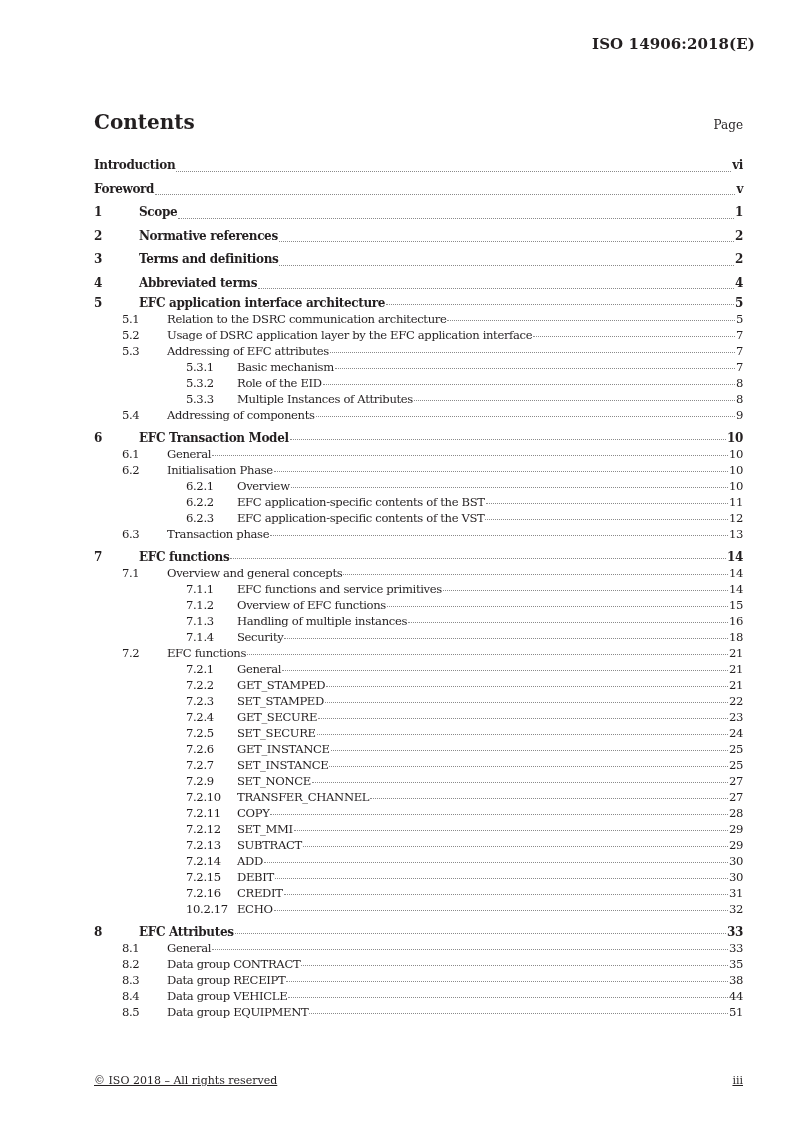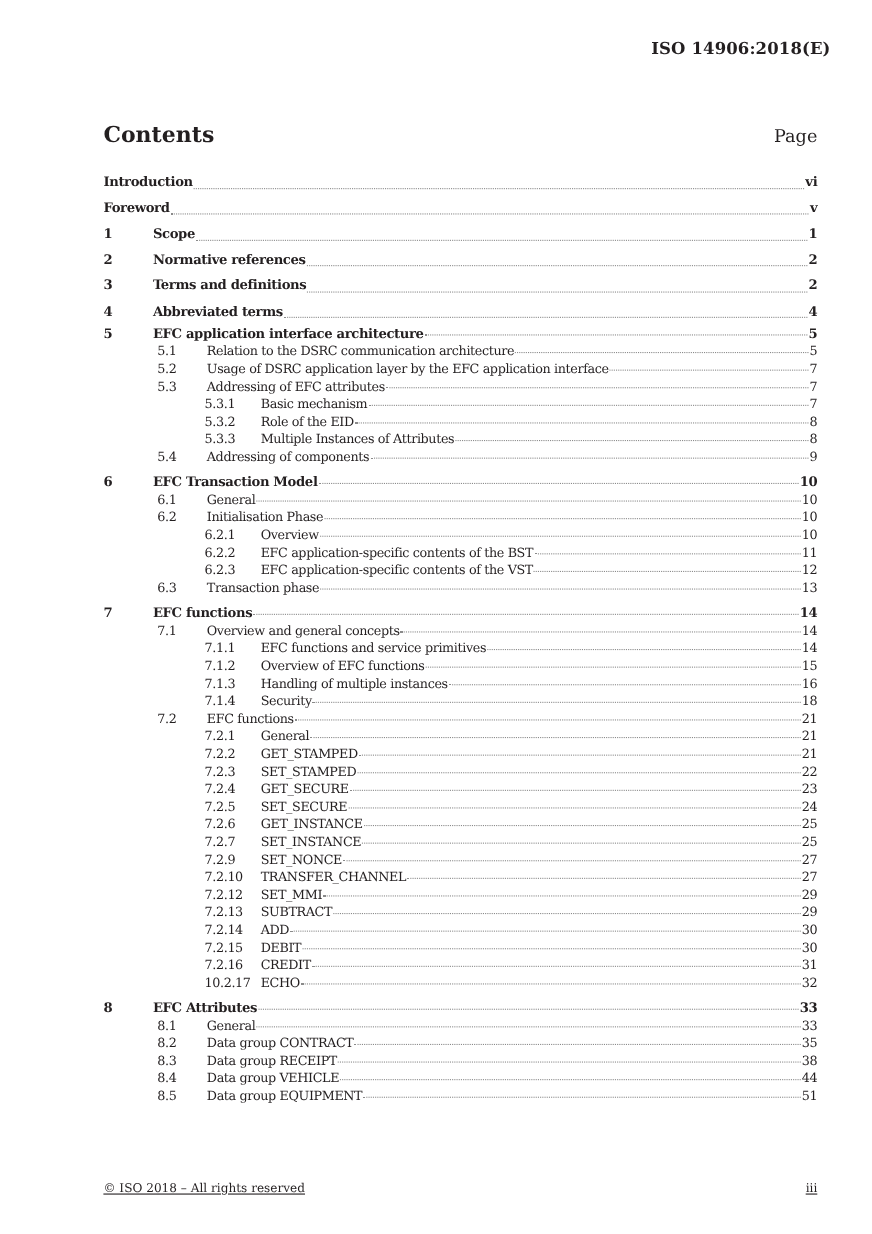--- a/index.html
+++ b/index.html
@@ -10,34 +10,34 @@
   }
   .doc-id {
     position: absolute; right: 38px; top: 35px;
     font-weight: bold; font-size: 15px; letter-spacing: 0.1px;
   }
   .title-row {
     position: absolute; left: 94px; right: 50px; top: 110px;
     display: flex; justify-content: space-between; align-items: baseline;
   }
   .title { font-weight: bold; font-size: 20px; text-align: right; }
-  .page-label { font-size: 16px; text-align: right; }
+  .page-label { font-size: 12px; text-align: right; }
   .toc { position: absolute; left: 94px; right: 50px; top: 154px; }
   .entry {
     display: flex; align-items: baseline; font-size: 11.6px;
     height: 16px; line-height: 16px; white-space: nowrap;
     letter-spacing: -0.35px;
   }
   .entry.lvl0 { font-weight: bold; height: 23.5px; line-height: 23.5px; font-size: 12px; }
   .entry.lvl1 { font-weight: bold; height: 23.5px; line-height: 23.5px; font-size: 12px; }
   .entry.lvl1.has-children { height: 16px; line-height: 16px; }
   .entry.lvl1.gap-before { margin-top: 7px; }
   .num { display: inline-block; flex: none; }
   .lvl1 .num { width: 45px; }
-  .lvl2 .num { width: 45px; margin-left: 49px; }
+  .lvl2 .num { width: 45px; margin-left: 28px; }
   .lvl3 .num { width: 51px; margin-left: 92px; }
   .label { flex: none; }
   .leader {
     flex: 1 1 auto; margin: 0 1px; position: relative; top: -2px;
     border-bottom: 1px dotted #8a8a8a; height: 0; align-self: flex-end; margin-bottom: 4px;
   }
   .pg { flex: none; text-align: right; }
   .footer {
     position: absolute; left: 94px; right: 50px; top: 1074px;
     display: flex; justify-content: space-between; font-size: 11px; text-decoration: underline;
@@ -268,20 +268,26 @@
       <span class="leader"></span>
       <span class="pg">27</span>
     </div>
     <div class="entry lvl3">
       <span class="num">7.2.10</span>
       <span class="label">TRANSFER_CHANNEL</span>
       <span class="leader"></span>
       <span class="pg">27</span>
     </div>
     <div class="entry lvl3">
+      <span class="num">7.2.11</span>
+      <span class="label">COPY</span>
+      <span class="leader"></span>
+      <span class="pg">28</span>
+    </div>
+    <div class="entry lvl3">
       <span class="num">7.2.12</span>
       <span class="label">SET_MMI</span>
       <span class="leader"></span>
       <span class="pg">29</span>
     </div>
     <div class="entry lvl3">
       <span class="num">7.2.13</span>
       <span class="label">SUBTRACT</span>
       <span class="leader"></span>
       <span class="pg">29</span>

